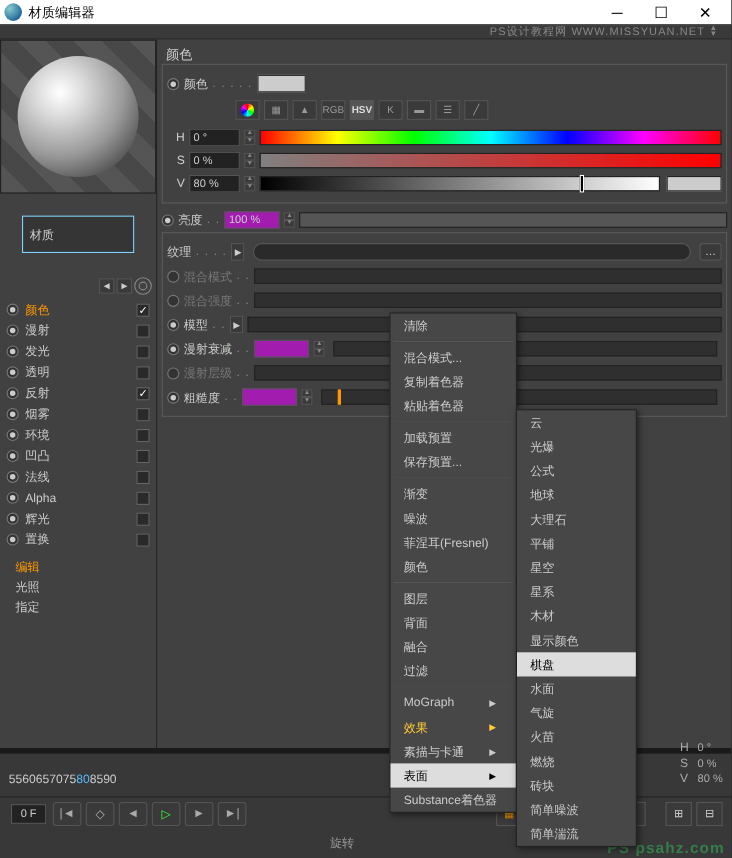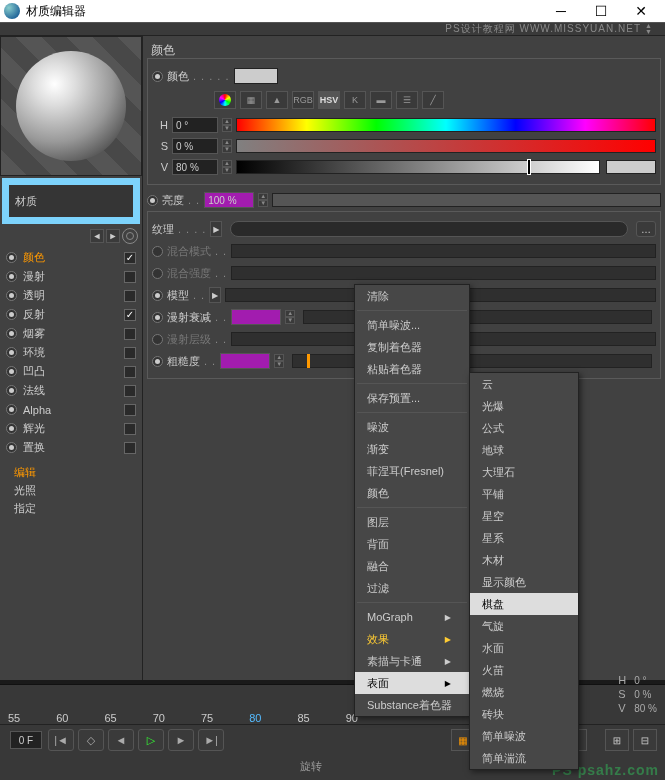--- a/index.html
+++ b/index.html
@@ -9,21 +9,21 @@
 .titlebar .title{flex:1;color:#000;font-size:12px}
 .winbtn{width:40px;height:26px;display:flex;align-items:center;justify-content:center;color:#000;font-size:14px}
 .toolbar{height:14px;background:#3a3a3a;border-top:1px solid #555;border-bottom:1px solid #222;display:flex;align-items:center;justify-content:flex-end;padding:0 0}
 .toolbar .brand{color:#888;font-size:10px;letter-spacing:1px}
 .toolbar .arrows{width:20px;display:flex;flex-direction:column;margin-left:4px}
 .toolbar .arrows span{font-size:7px;line-height:6px;color:#888}
 .main{display:flex;height:644px;background:#414141}
 .leftcol{width:143px;background:#414141;border-right:1px solid #222}
 .preview{height:140px;background:repeating-linear-gradient(45deg,#555 0 18px,#484848 18px 36px);display:flex;align-items:center;justify-content:center;border:1px solid #222}
 .sphere{width:110px;height:110px;border-radius:50%;background:radial-gradient(circle at 35% 30%,#fff,#ddd 20%,#999 55%,#555 80%,#333)}
-.matname{height:22px;background:#353535;border:7px solid #7dd3fc;display:flex;align-items:center;padding:16px 6px;margin:2px}
+.matname{height:22px;background:#353535;border:1px solid #7dd3fc;display:flex;align-items:center;padding:16px 6px;margin:20px}
 .navrow{height:20px;display:flex;align-items:center;justify-content:flex-end;padding:0 4px;gap:2px}
 .navbtn{width:14px;height:14px;border:1px solid #555;background:#3a3a3a;display:flex;align-items:center;justify-content:center;font-size:9px}
 .circ{width:16px;height:16px;border:1px solid #888;border-radius:50%;display:flex;align-items:center;justify-content:center}
 .circ::after{content:'';width:6px;height:6px;border:1px solid #888;border-radius:50%}
 .chanlist{padding:2px 0}
 .chan{display:flex;align-items:center;height:19px;padding:0 6px;gap:6px}
 .chan .rad{width:11px;height:11px;border:1px solid #777;border-radius:50%;background:#333;position:relative}
 .chan.sel .rad::after{content:'';position:absolute;inset:2px;background:#ccc;border-radius:50%}
 .chan .lbl{flex:1}
 .chan.active .lbl{color:#f90}
@@ -68,21 +68,21 @@
 .menu .mi.sub::after{content:'▶';margin-left:auto;font-size:8px;padding-left:12px}
 .menu .sep{height:1px;background:#333;margin:3px 2px;border-top:1px solid #555}
 .menu1{left:211px;top:248px;width:116px}
 .menu2{left:326px;top:336px;width:110px}
 .bottom{position:absolute;left:0;right:0;bottom:0;height:96px;background:#383838;border-top:1px solid #111}
 .btrow1{height:18px;display:flex;align-items:center;padding:0 8px;gap:8px;justify-content:flex-end}
 .gridlbl{background:#222;border:1px solid #555;padding:1px 6px;font-size:10px;margin-right:40px}
 .hsvmini{display:flex;align-items:center;gap:4px}
 .hsvmini .l{width:12px;color:#aaa}
 .hsvmini .v{color:#aaa;font-size:10px}
-.ruler{height:22px;display:flex;align-items:flex-end;padding:0 8px;gap:36px;color:#888;font-size:10px;border-bottom:1px solid #222}
+.ruler{height:22px;display:flex;align-items:flex-start;padding:0 8px;color:#888;font-size:10px;border-bottom:1px solid #222}
 .ruler span.on{color:#5bf}
 .transport{height:30px;display:flex;align-items:center;padding:0 8px;gap:4px}
 .tbtn{width:26px;height:22px;border:1px solid #555;background:#3a3a3a;border-radius:3px;display:flex;align-items:center;justify-content:center;font-size:11px;color:#aaa}
 .tbtn.play{color:#3f3}
 .tframe{width:32px;height:18px;background:#222;border:1px solid #555;display:flex;align-items:center;justify-content:center;font-size:10px;margin:0 2px}
 .rtool{width:24px;height:22px;border:1px solid #555;background:#3a3a3a;display:flex;align-items:center;justify-content:center;font-size:10px}
 .rtool.o{color:#f90}
 .rtool.b{color:#5bf}
 .rtool.p{color:#c8f}
 .wm{position:absolute;right:6px;bottom:2px;color:#3a5;font-size:14px;font-weight:bold;opacity:.6;letter-spacing:1px}
@@ -127,20 +127,25 @@
           <span class="lbl">颜色</span>
           <div class="chk">✓</div>
         </div>
         <div class="chan sel">
           <div class="rad"></div>
           <span class="lbl">漫射</span>
           <div class="chk"></div>
         </div>
         <div class="chan sel">
           <div class="rad"></div>
+          <span class="lbl">发光</span>
+          <div class="chk"></div>
+        </div>
+        <div class="chan sel">
+          <div class="rad"></div>
           <span class="lbl">透明</span>
           <div class="chk"></div>
         </div>
         <div class="chan sel">
           <div class="rad"></div>
           <span class="lbl">反射</span>
           <div class="chk">✓</div>
         </div>
         <div class="chan sel">
           <div class="rad"></div>
@@ -322,28 +327,29 @@
             <div class="slider2">
               <div class="mk" style="left:4%"></div>
             </div>
           </div>
         </div>
     </div>
 
     <div class="menu menu1" id="menu1">
         <div class="mi">清除</div>
         <div class="sep"></div>
-        <div class="mi">简单噪波...</div>
+        <div class="mi">混合模式...</div>
         <div class="mi">复制着色器</div>
         <div class="mi">粘贴着色器</div>
         <div class="sep"></div>
+        <div class="mi">加载预置</div>
         <div class="mi">保存预置...</div>
         <div class="sep"></div>
+        <div class="mi">渐变</div>
         <div class="mi">噪波</div>
-        <div class="mi">渐变</div>
         <div class="mi">菲涅耳(Fresnel)</div>
         <div class="mi">颜色</div>
         <div class="sep"></div>
         <div class="mi">图层</div>
         <div class="mi">背面</div>
         <div class="mi">融合</div>
         <div class="mi">过滤</div>
         <div class="sep"></div>
         <div class="mi sub">MoGraph</div>
         <div class="mi yl sub">效果</div>
@@ -356,22 +362,22 @@
         <div class="mi">光爆</div>
         <div class="mi">公式</div>
         <div class="mi">地球</div>
         <div class="mi">大理石</div>
         <div class="mi">平铺</div>
         <div class="mi">星空</div>
         <div class="mi">星系</div>
         <div class="mi">木材</div>
         <div class="mi">显示颜色</div>
         <div class="mi hl">棋盘</div>
+        <div class="mi">水面</div>
         <div class="mi">气旋</div>
-        <div class="mi">水面</div>
         <div class="mi">火苗</div>
         <div class="mi">燃烧</div>
         <div class="mi">砖块</div>
         <div class="mi">简单噪波</div>
         <div class="mi">简单湍流</div>
       </div>
   </div>
 </div>
 
 <div class="bottom">

